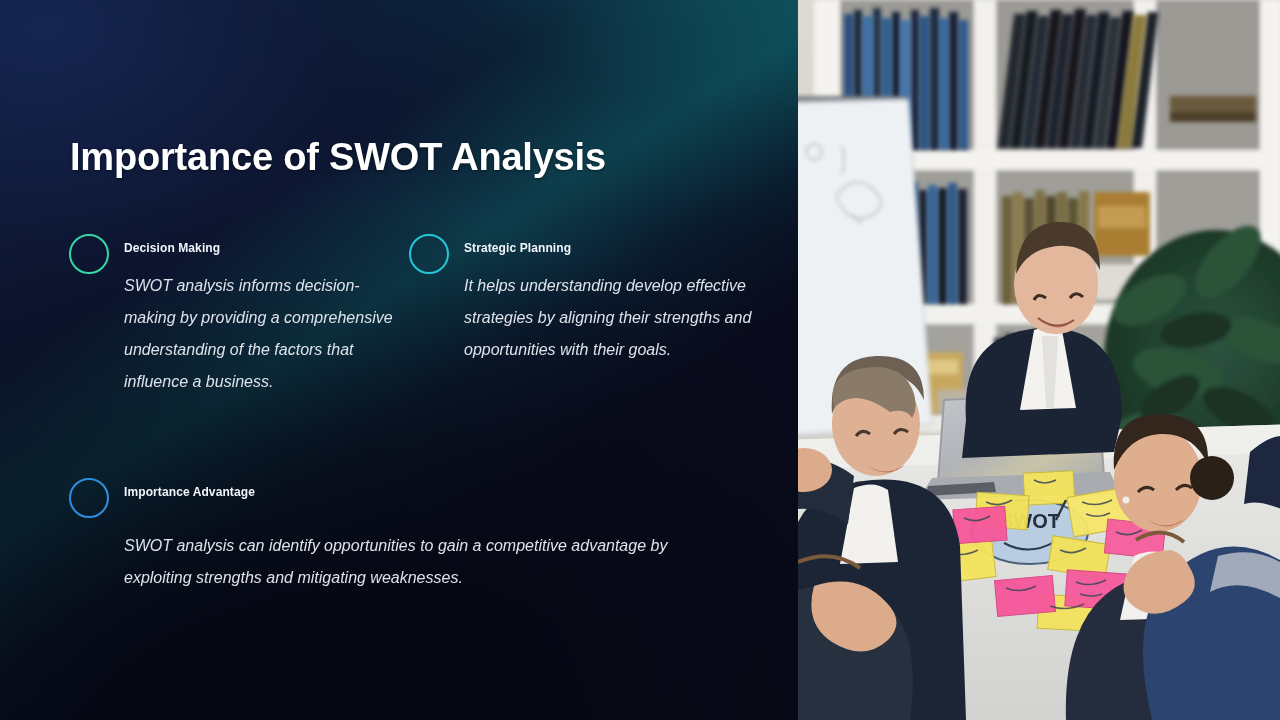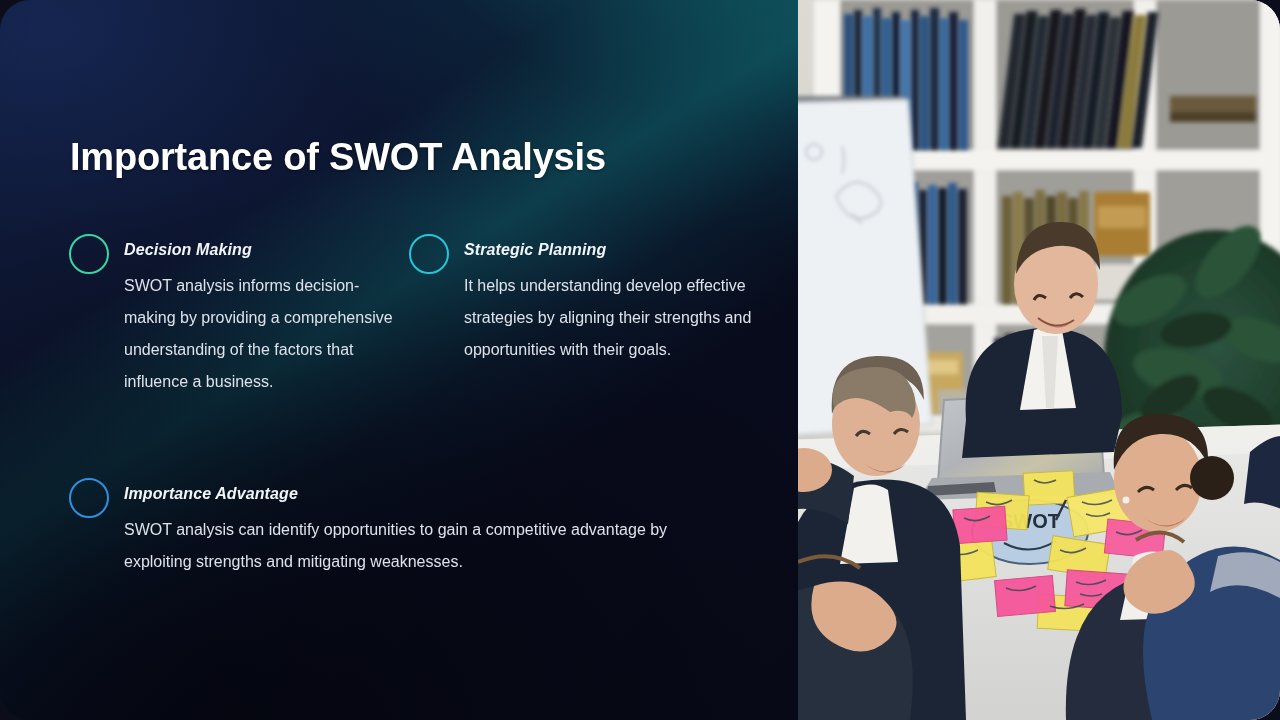--- a/index.html
+++ b/index.html
@@ -3,21 +3,21 @@
 <meta charset="utf-8">
 <title>Importance of SWOT Analysis</title>
 <style>
   * { margin:0; padding:0; box-sizing:border-box; }
   html,body{
     width:1280px; height:720px; overflow:hidden;
     background:#0b0d1a;
     font-family:"Liberation Sans", sans-serif;
   }
 
-  .slide{ position:relative; width:1280px; height:720px; overflow:hidden;border-radius:30px; }
+  .slide{ position:relative; width:1280px; height:720px; overflow:hidden; }
 
   
   .left-panel{
     position:absolute; left:0; top:0; width:798px; height:720px;
     background:#0a0d1c;
     overflow:hidden;
   }
   
   .bg-base{
     position:absolute; inset:0;
@@ -56,37 +56,38 @@
   .item .ring{
     position:absolute; left:0; top:0;
     width:40px; height:40px; border-radius:50%;
     border:2px solid #36d6a6; background:transparent;
   }
   .item .ring.cyan{ border-color:#24c6d8; }
   .item .ring.blue{ border-color:#2f8fe0; }
 
   .item .item-head{
     position:absolute; left:55px; top:7px;
-    font-size:16px; font-weight:bold; color:#f2f5fa;
-    white-space:nowrap; letter-spacing:0.1px;font-style:italic;
+    font-size:12px; font-weight:bold; color:#f2f5fa;
+    white-space:nowrap; letter-spacing:0.1px;
   }
   .item .item-body{
     position:absolute; left:55px; top:36px;
     font-size:16px; line-height:32px; color:#dee2ea;
     font-weight:400;
+    font-style:italic;
   }
 
   #item-decision{ left:69px; top:234px; width:330px; }
   #item-decision .item-body{ width:276px; }
 
   #item-strategic{ left:409px; top:234px; width:340px; }
   #item-strategic .item-body{ width:288px; }
 
   #item-competitive{ left:69px; top:478px; width:660px; }
-  #item-competitive .item-body{ width:610px; }
+  #item-competitive .item-body{ width:610px;margin-top:16px; }
 
   
   .photo{
     position:absolute; left:798px; top:0; width:482px; height:720px;
     overflow:hidden; background:#c9c6c0;
   }
   .photo svg{ display:block; width:482px; height:720px; }
 </style>
 </head>
 <body>

